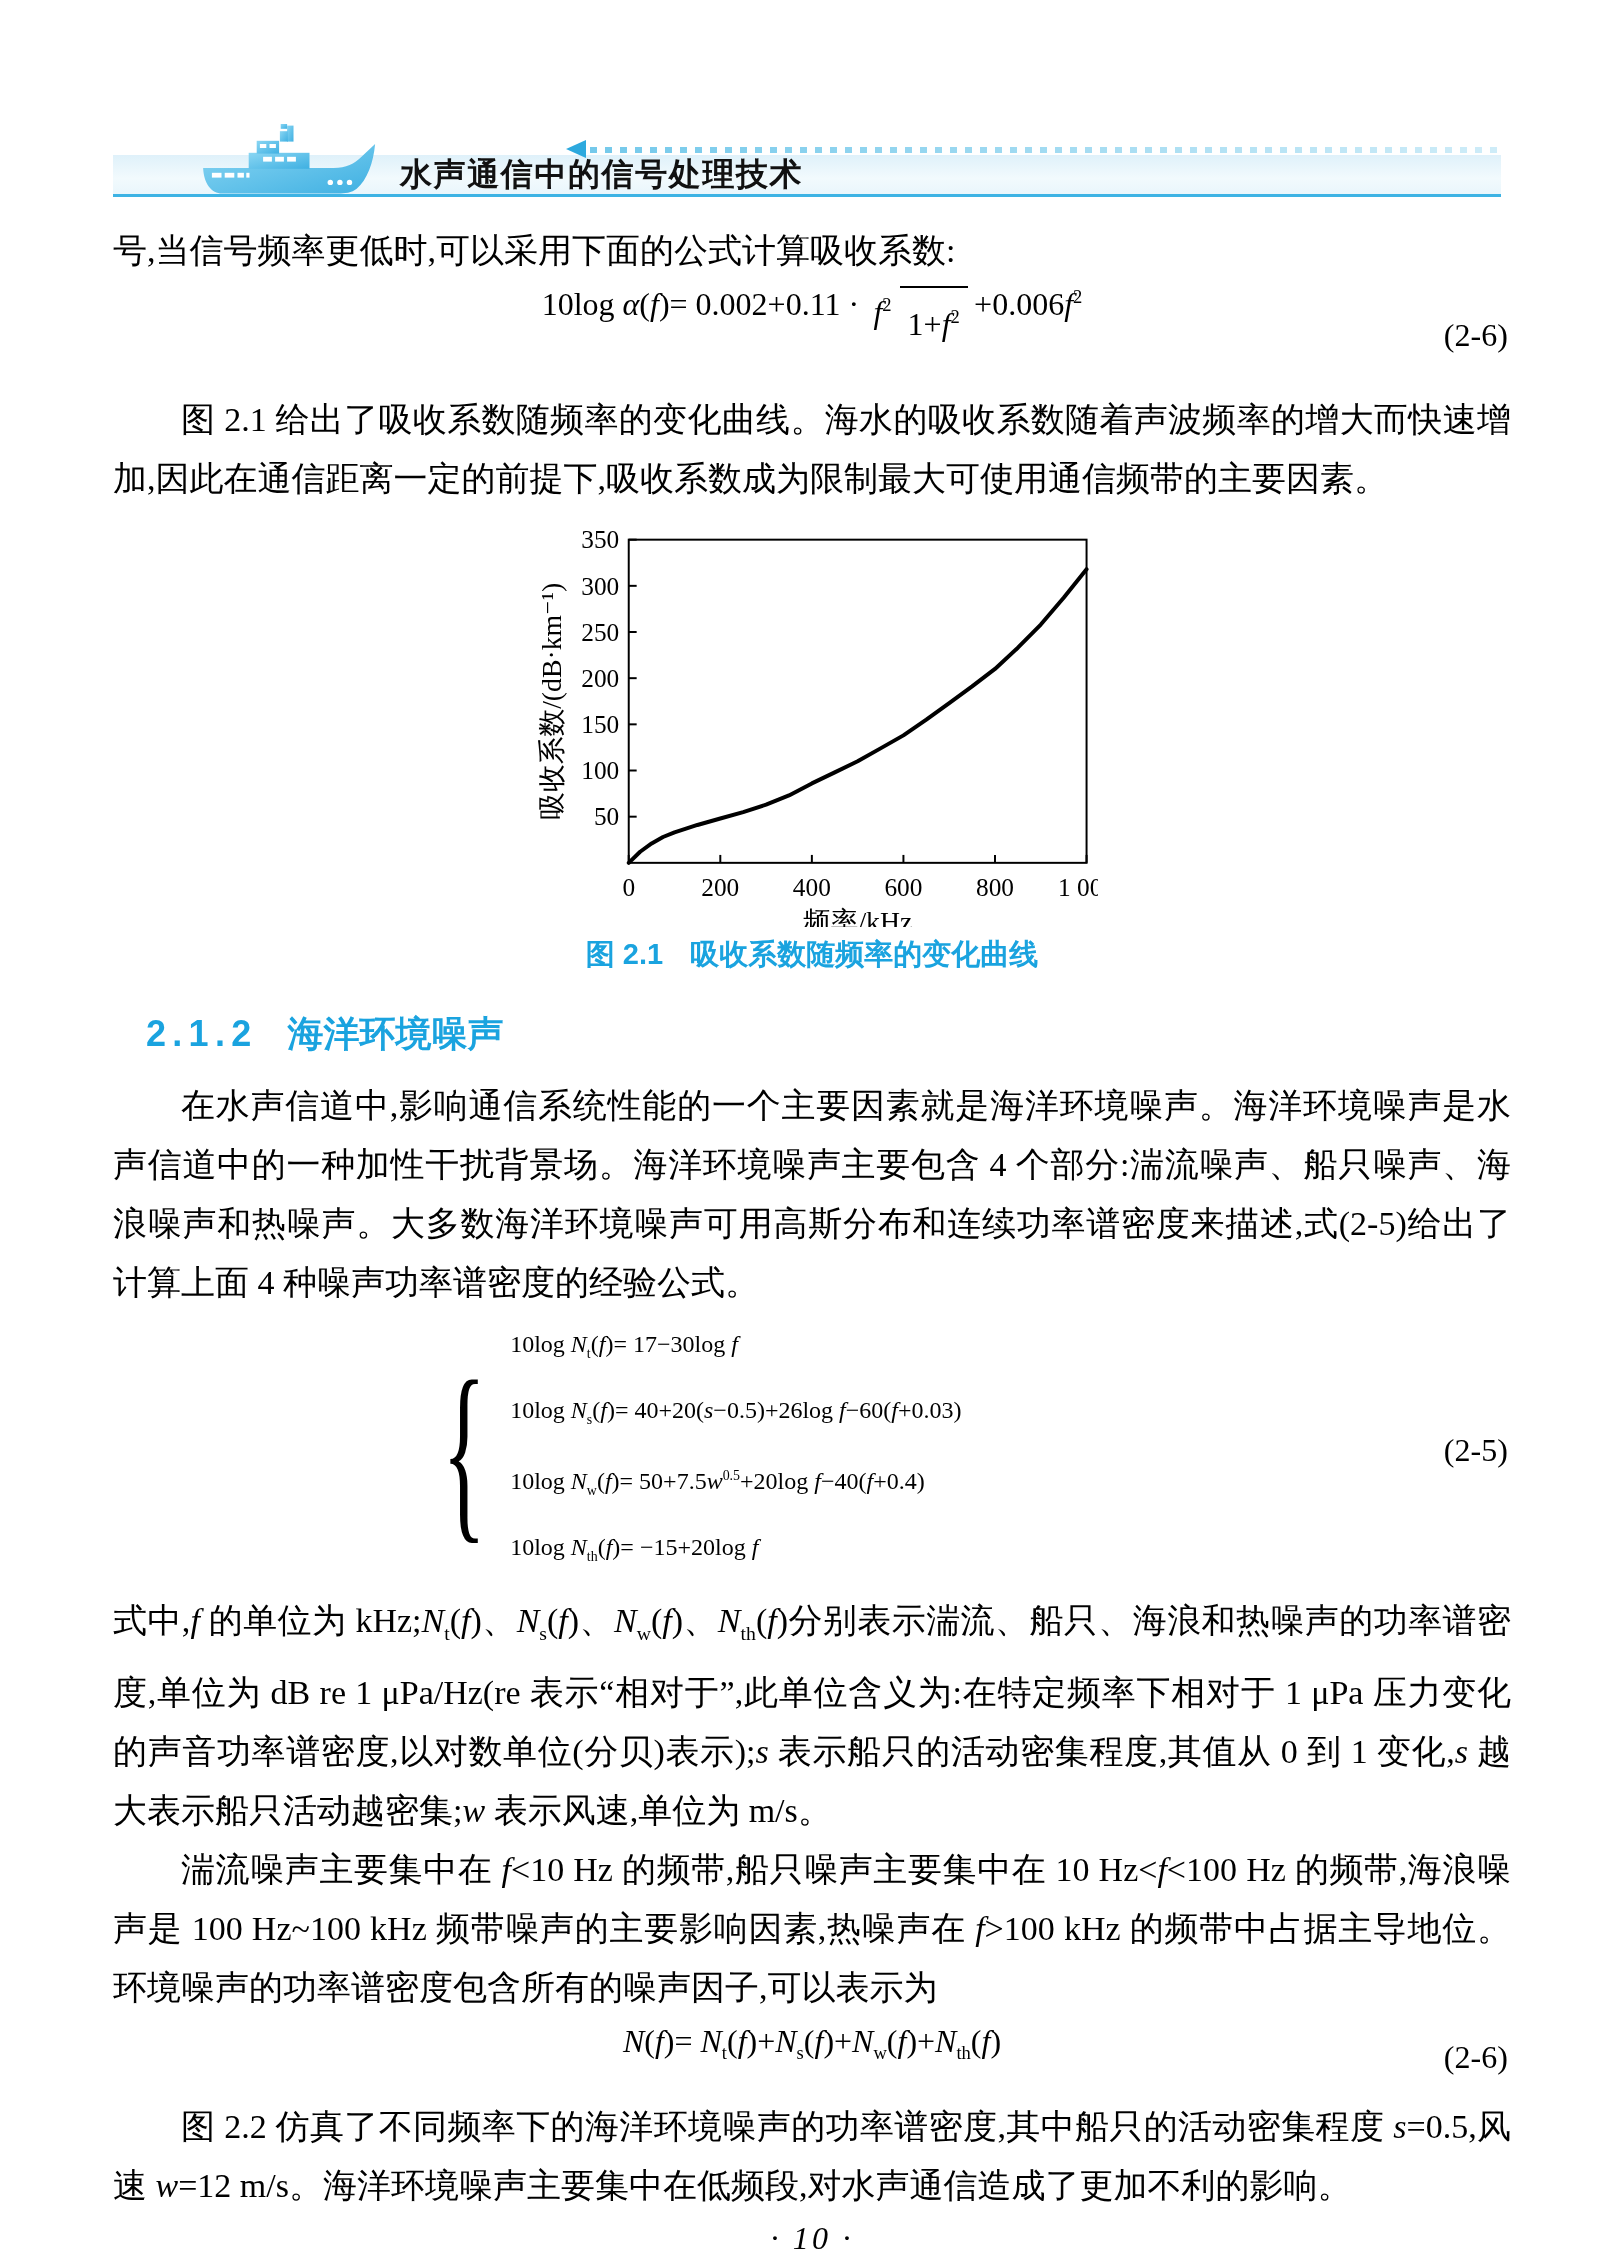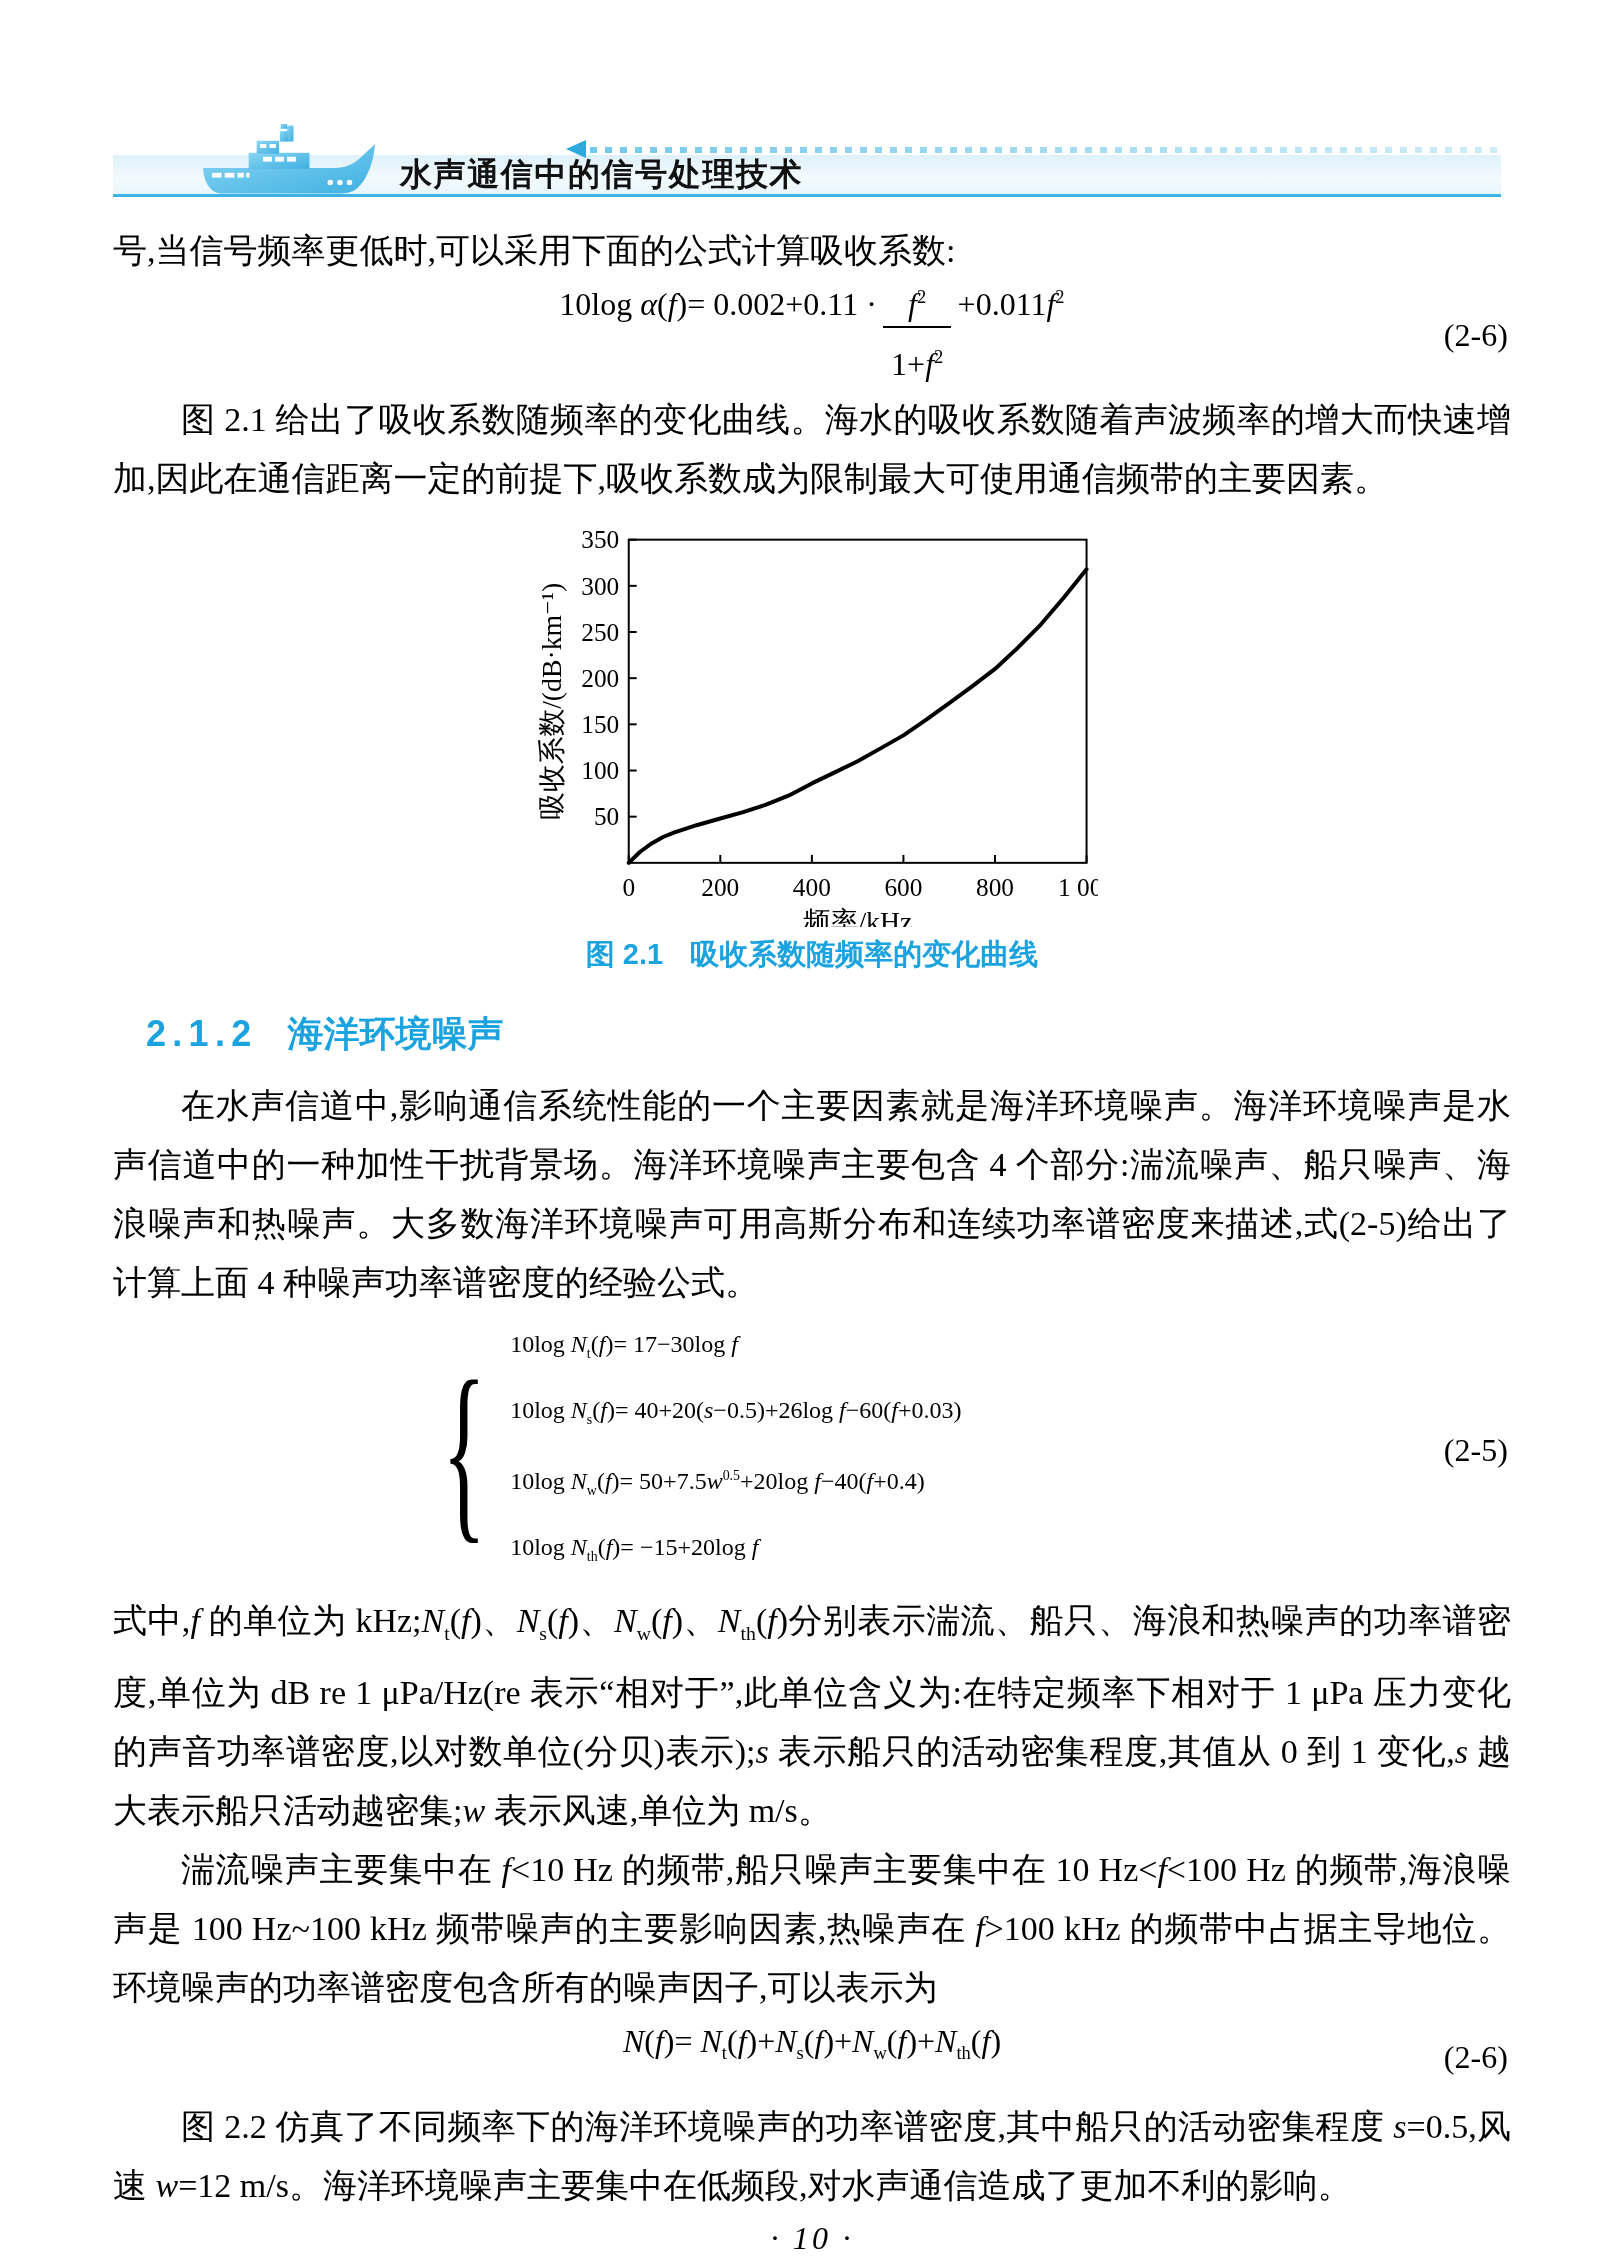--- a/index.html
+++ b/index.html
@@ -31,21 +31,21 @@
   .mt26{margin-top:20.6px;}
   .mt22{margin-top:17.4px;}
   .mi{font-style:italic;}
   sub{font-size:0.58em;}
   sup{font-size:0.58em;}
 
   
   .equation{position:relative;font-size:32px;margin:6.3px 0;}
   .eq-center{display:flex;justify-content:center;align-items:flex-start;min-height:98px;}
   .eq-number{position:absolute;right:3.2px;top:50%;transform:translateY(-50%);font-size:32px;}
-  .frac{display:inline-flex;flex-direction:column;align-items:center;vertical-align:middle;margin:0 6.3px;}
+  .frac{display:inline-flex;flex-direction:row;align-items:center;vertical-align:middle;margin:0 6.3px;}
   .frac .num{padding:0 8px 3.2px 8px;}
   .frac .den{border-top:2.4px solid #000;padding:18px 8px 0 8px;}
 
   .eq25{margin-top:4.8px;}
   .eq25-group{display:flex;align-items:center;margin-left:329px;}
   .brace{font-size:92px;font-weight:300;transform:scale(1,2.15);transform-origin:center;
          margin-right:24px;line-height:222px;}
   .eq25-rows{display:flex;flex-direction:column;}
   .eq25-row{white-space:nowrap;line-height:56px;font-size:24px;}
 
@@ -118,21 +118,21 @@
 
     <p class="body-text mt26">号,当信号频率更低时,可以采用下面的公式计算吸收系数:</p>
 
     <div class="equation">
       <div class="eq-center">
         <span><span>10log </span><span class="mi">α</span><span>(</span><span class="mi">f</span><span>)= 0.002+0.11 · </span></span>
         <span class="frac">
           <span class="num"><span class="mi">f</span><sup>2</sup></span>
           <span class="den"><span>1+</span><span class="mi">f</span><sup>2</sup></span>
         </span>
-        <span><span>+0.011</span><span class="mi">f</span><sup>2</sup></span>
+        <span><span>+0.006</span><span class="mi">f</span><sup>2</sup></span>
       </div>
       <span class="eq-number">(2-6)</span>
     </div>
 
     <p class="body-text indent">图 2.1 给出了吸收系数随频率的变化曲线。海水的吸收系数随着声波频率的增大而快速增加,因此在通信距离一定的前提下,吸收系数成为限制最大可使用通信频带的主要因素。</p>
 
     <figure class="figure" style="margin:19px 0 0 0;">
       <div class="chart-wrap">
         <svg id="chart-svg" width="571" height="400" viewBox="0 0 720 505" xmlns="http://www.w3.org/2000/svg">
             <rect x="128" y="16" width="578" height="408" fill="none" stroke="#000" stroke-width="2.5"></rect>

